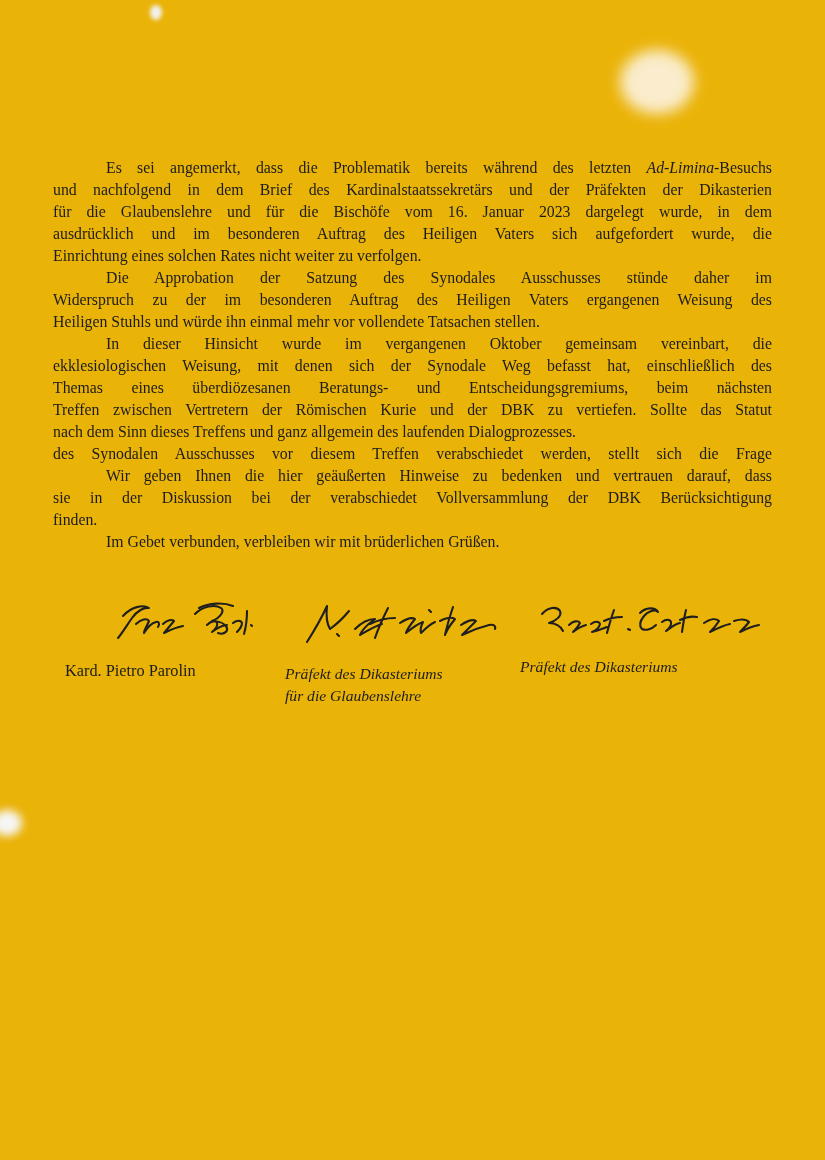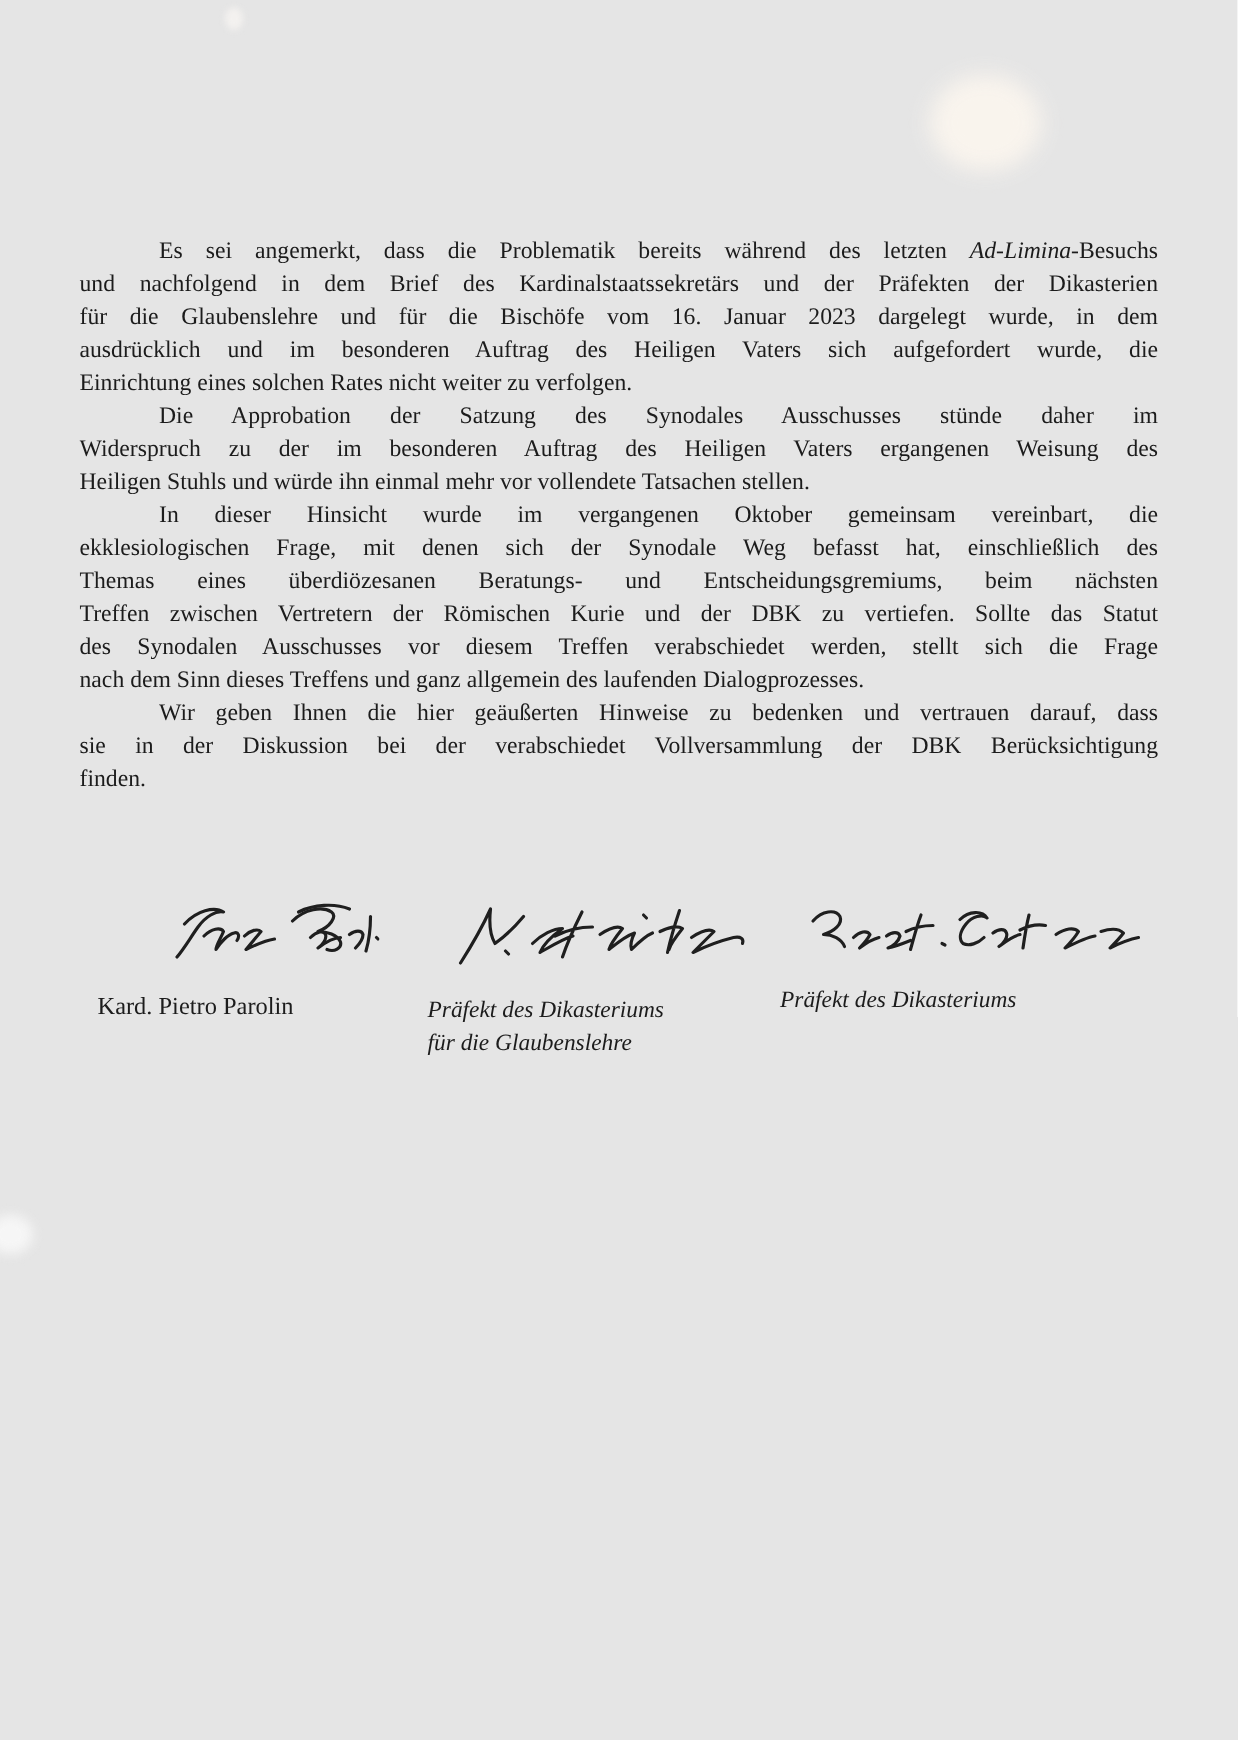--- a/index.html
+++ b/index.html
@@ -1,21 +1,21 @@
 <!DOCTYPE html>
 <html><head>
 <meta charset="utf-8">
 <style>
   html, body { margin: 0; padding: 0; background: #ffffff; }
   .page {
     position: relative;
     width: 825px;
     height: 1160px;
     margin: 0 auto;
-    background: #e5e5e5;
+    background: #eab308;
     overflow: hidden;
     font-family: "Liberation Serif", "DejaVu Serif", serif;
     color: #1c1c1c;
   }
   .letter-body {
     position: absolute;
     top: 157px;
     left: 53px;
     width: 719px;
     font-size: 15.8px;
@@ -61,30 +61,33 @@
         <div class="line"><span>ausdrücklich und im besonderen Auftrag des Heiligen Vaters sich aufgefordert wurde, die</span></div>
         <div class="line last"><span>Einrichtung eines solchen Rates nicht weiter zu verfolgen.</span></div>
       </div>
       <div>
         <div class="line indent"><span>Die Approbation der Satzung des Synodales Ausschusses stünde daher im</span></div>
         <div class="line"><span>Widerspruch zu der im besonderen Auftrag des Heiligen Vaters ergangenen Weisung des</span></div>
         <div class="line last"><span>Heiligen Stuhls und würde ihn einmal mehr vor vollendete Tatsachen stellen.</span></div>
       </div>
       <div>
         <div class="line indent"><span>In dieser Hinsicht wurde im vergangenen Oktober gemeinsam vereinbart, die</span></div>
-        <div class="line"><span>ekklesiologischen Frage, mit denen sich der Synodale Weg befasst hat, einschließlich des</span></div>
+        <div class="line"><span>ekklesiologischen Weisung, mit denen sich der Synodale Weg befasst hat, einschließlich des</span></div>
         <div class="line"><span>Themas eines überdiözesanen Beratungs- und Entscheidungsgremiums, beim nächsten</span></div>
         <div class="line"><span>Treffen zwischen Vertretern der Römischen Kurie und der DBK zu vertiefen. Sollte das Statut</span></div>
+        <div class="line last"><span>nach dem Sinn dieses Treffens und ganz allgemein des laufenden Dialogprozesses.</span></div>
         <div class="line"><span>des Synodalen Ausschusses vor diesem Treffen verabschiedet werden, stellt sich die Frage</span></div>
-        <div class="line last"><span>nach dem Sinn dieses Treffens und ganz allgemein des laufenden Dialogprozesses.</span></div>
       </div>
       <div>
         <div class="line indent"><span>Wir geben Ihnen die hier geäußerten Hinweise zu bedenken und vertrauen darauf, dass</span></div>
         <div class="line"><span>sie in der Diskussion bei der verabschiedet Vollversammlung der DBK Berücksichtigung</span></div>
         <div class="line last"><span>finden.</span></div>
+      </div>
+      <div>
+        <div class="line indent last"><span>Im Gebet verbunden, verbleiben wir mit brüderlichen Grüßen.</span></div>
       </div>
     </div>
 
   <div class="signature-row">
 
     <div class="sig-col sig-col-1">
       <svg class="sig-script" width="150" height="52" viewBox="0 0 150 52">
         <path d="M20 18 C28 9 40 6 46 10 C41 9 34 13 29 20 C24 27 20 34 15 40 M33 26 C38 21 44 20 46 23 C44 28 41 32 41 35 C44 30 49 25 53 24 C56 23 57 26 55 29 M60 26 C64 22 69 21 71 23 L61 35 C67 32 74 29 80 28"></path>
         <path d="M92 16 C100 8 112 6 118 10 C122 13 117 20 109 23 C115 23 122 25 124 30 C125 34 120 37 115 35 M104 27 C108 23 113 22 114 25 C115 28 112 32 109 34 C113 31 119 27 124 27 M130 25 C134 22 138 22 139 25 C139 28 136 32 134 34 M144 13 C144 21 143 29 141 36 M148 27 L149 28"></path>
         <path d="M96 10 C106 5 120 4 130 8"></path>

